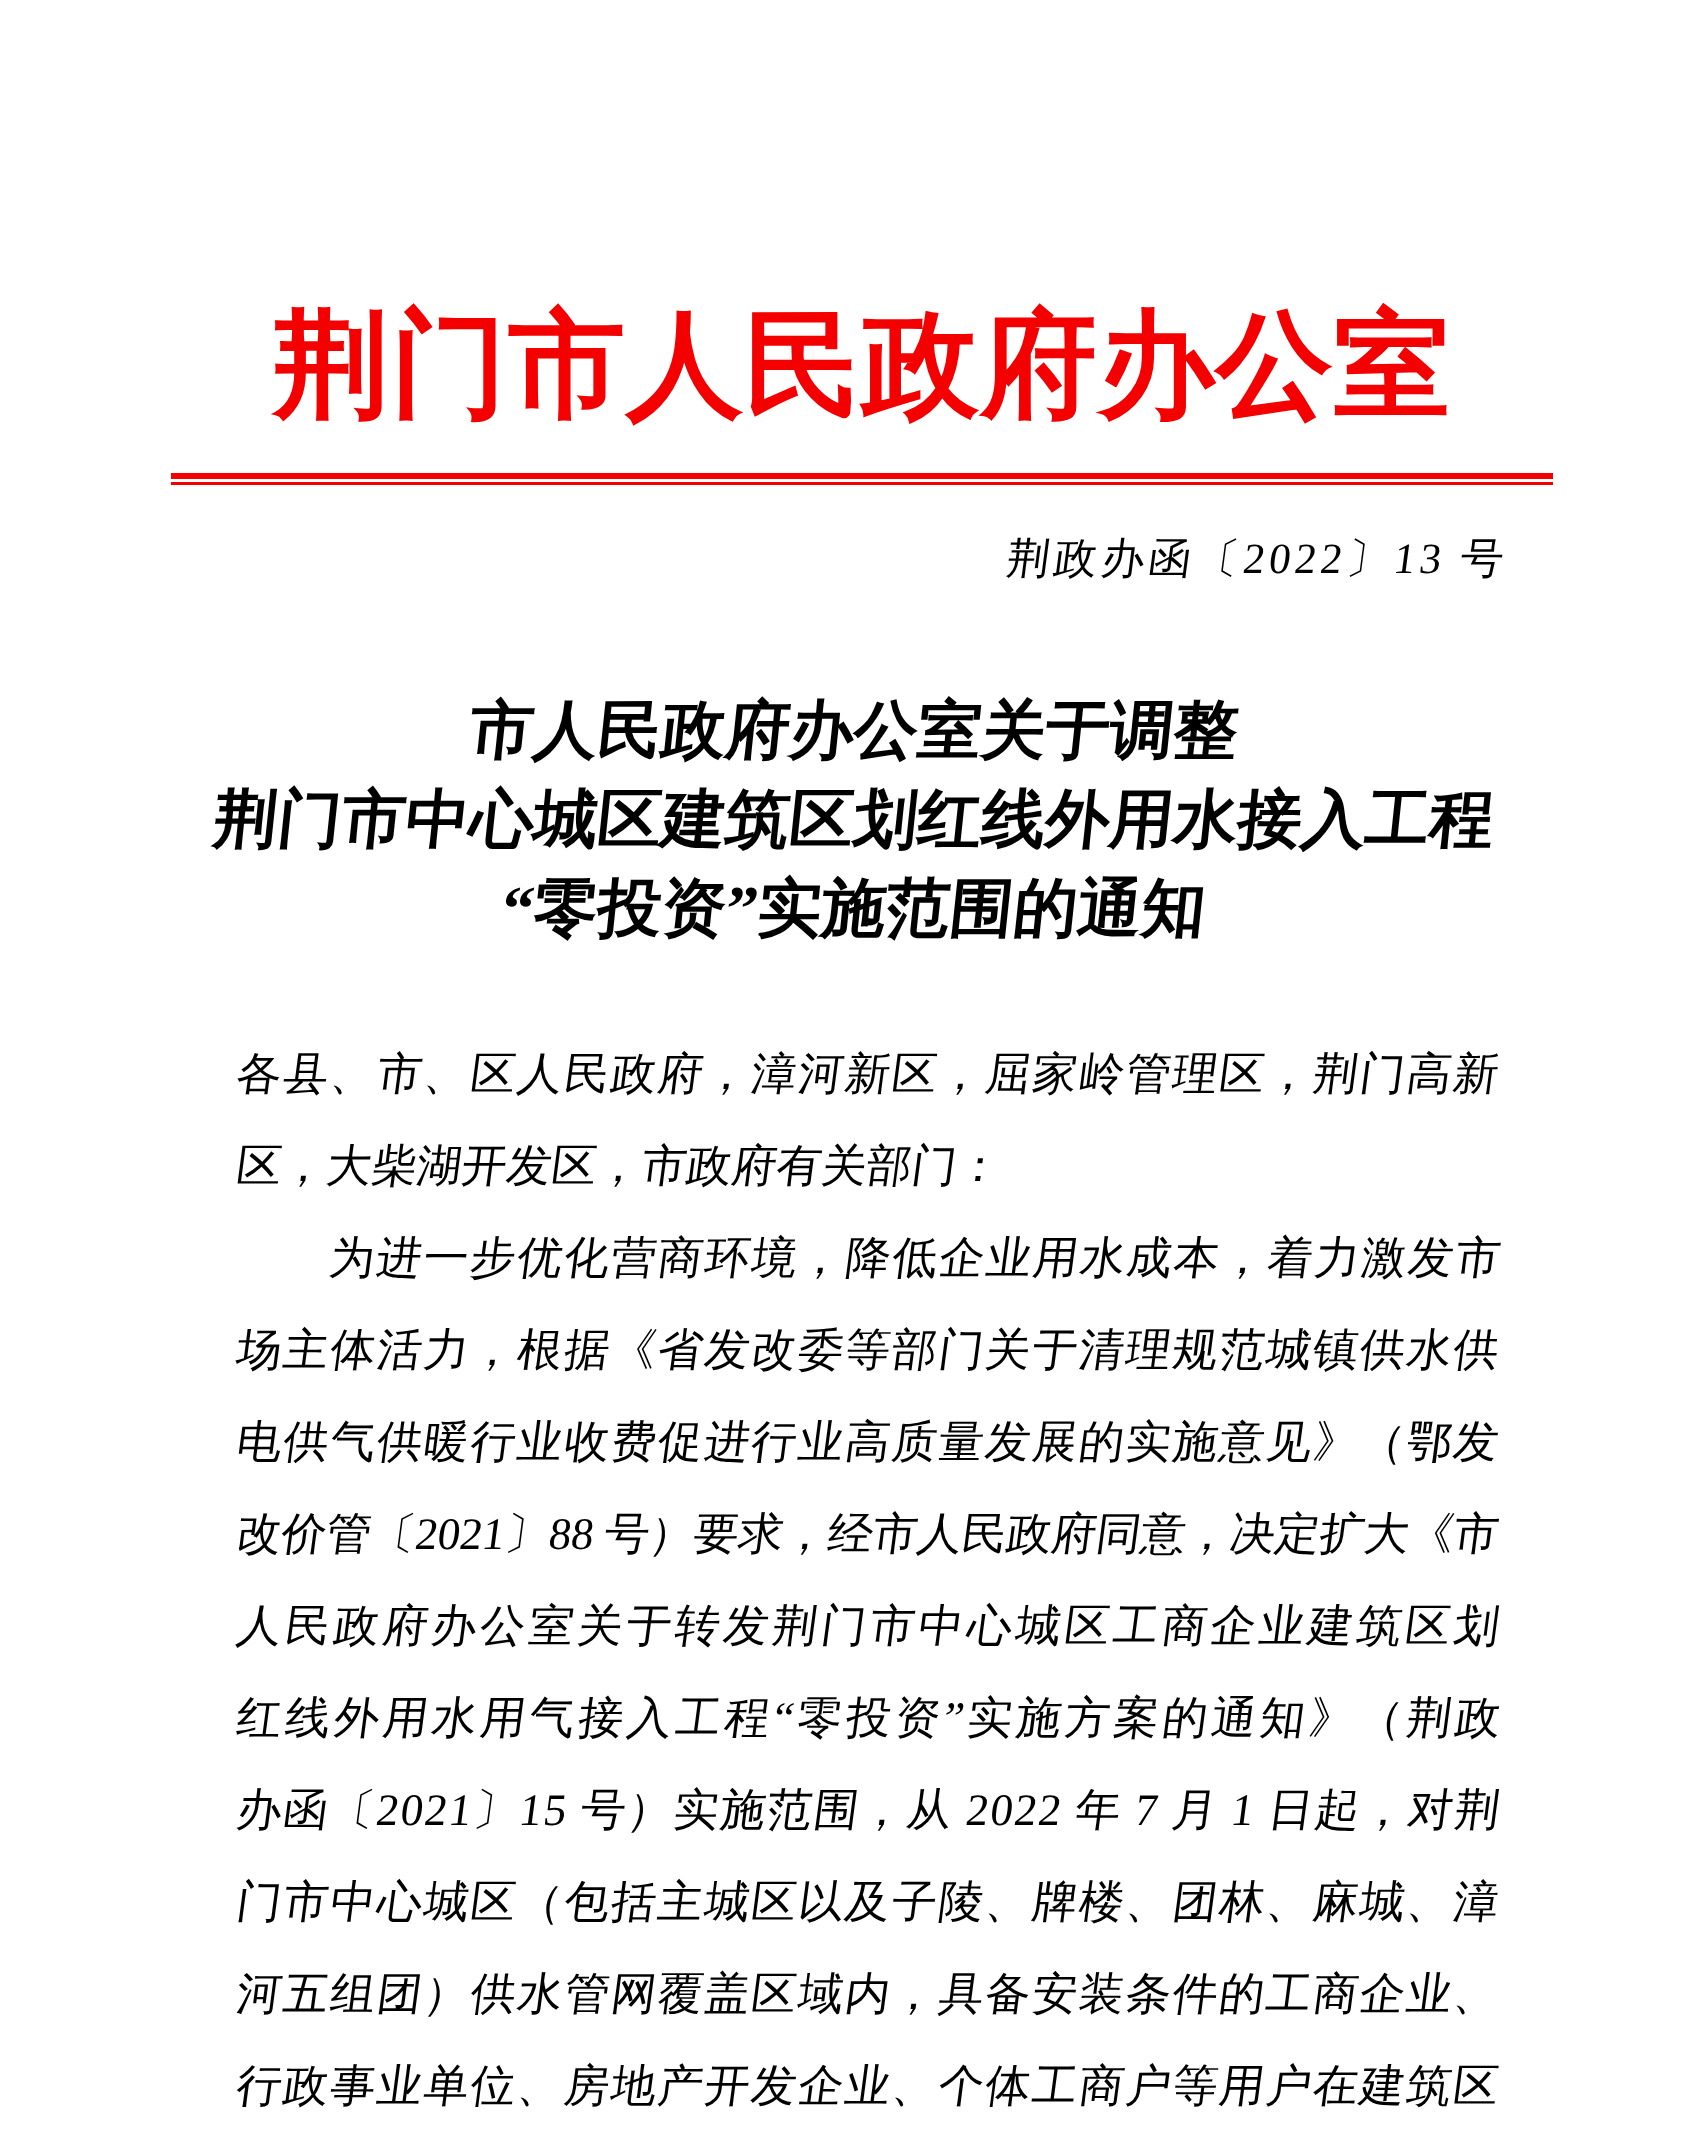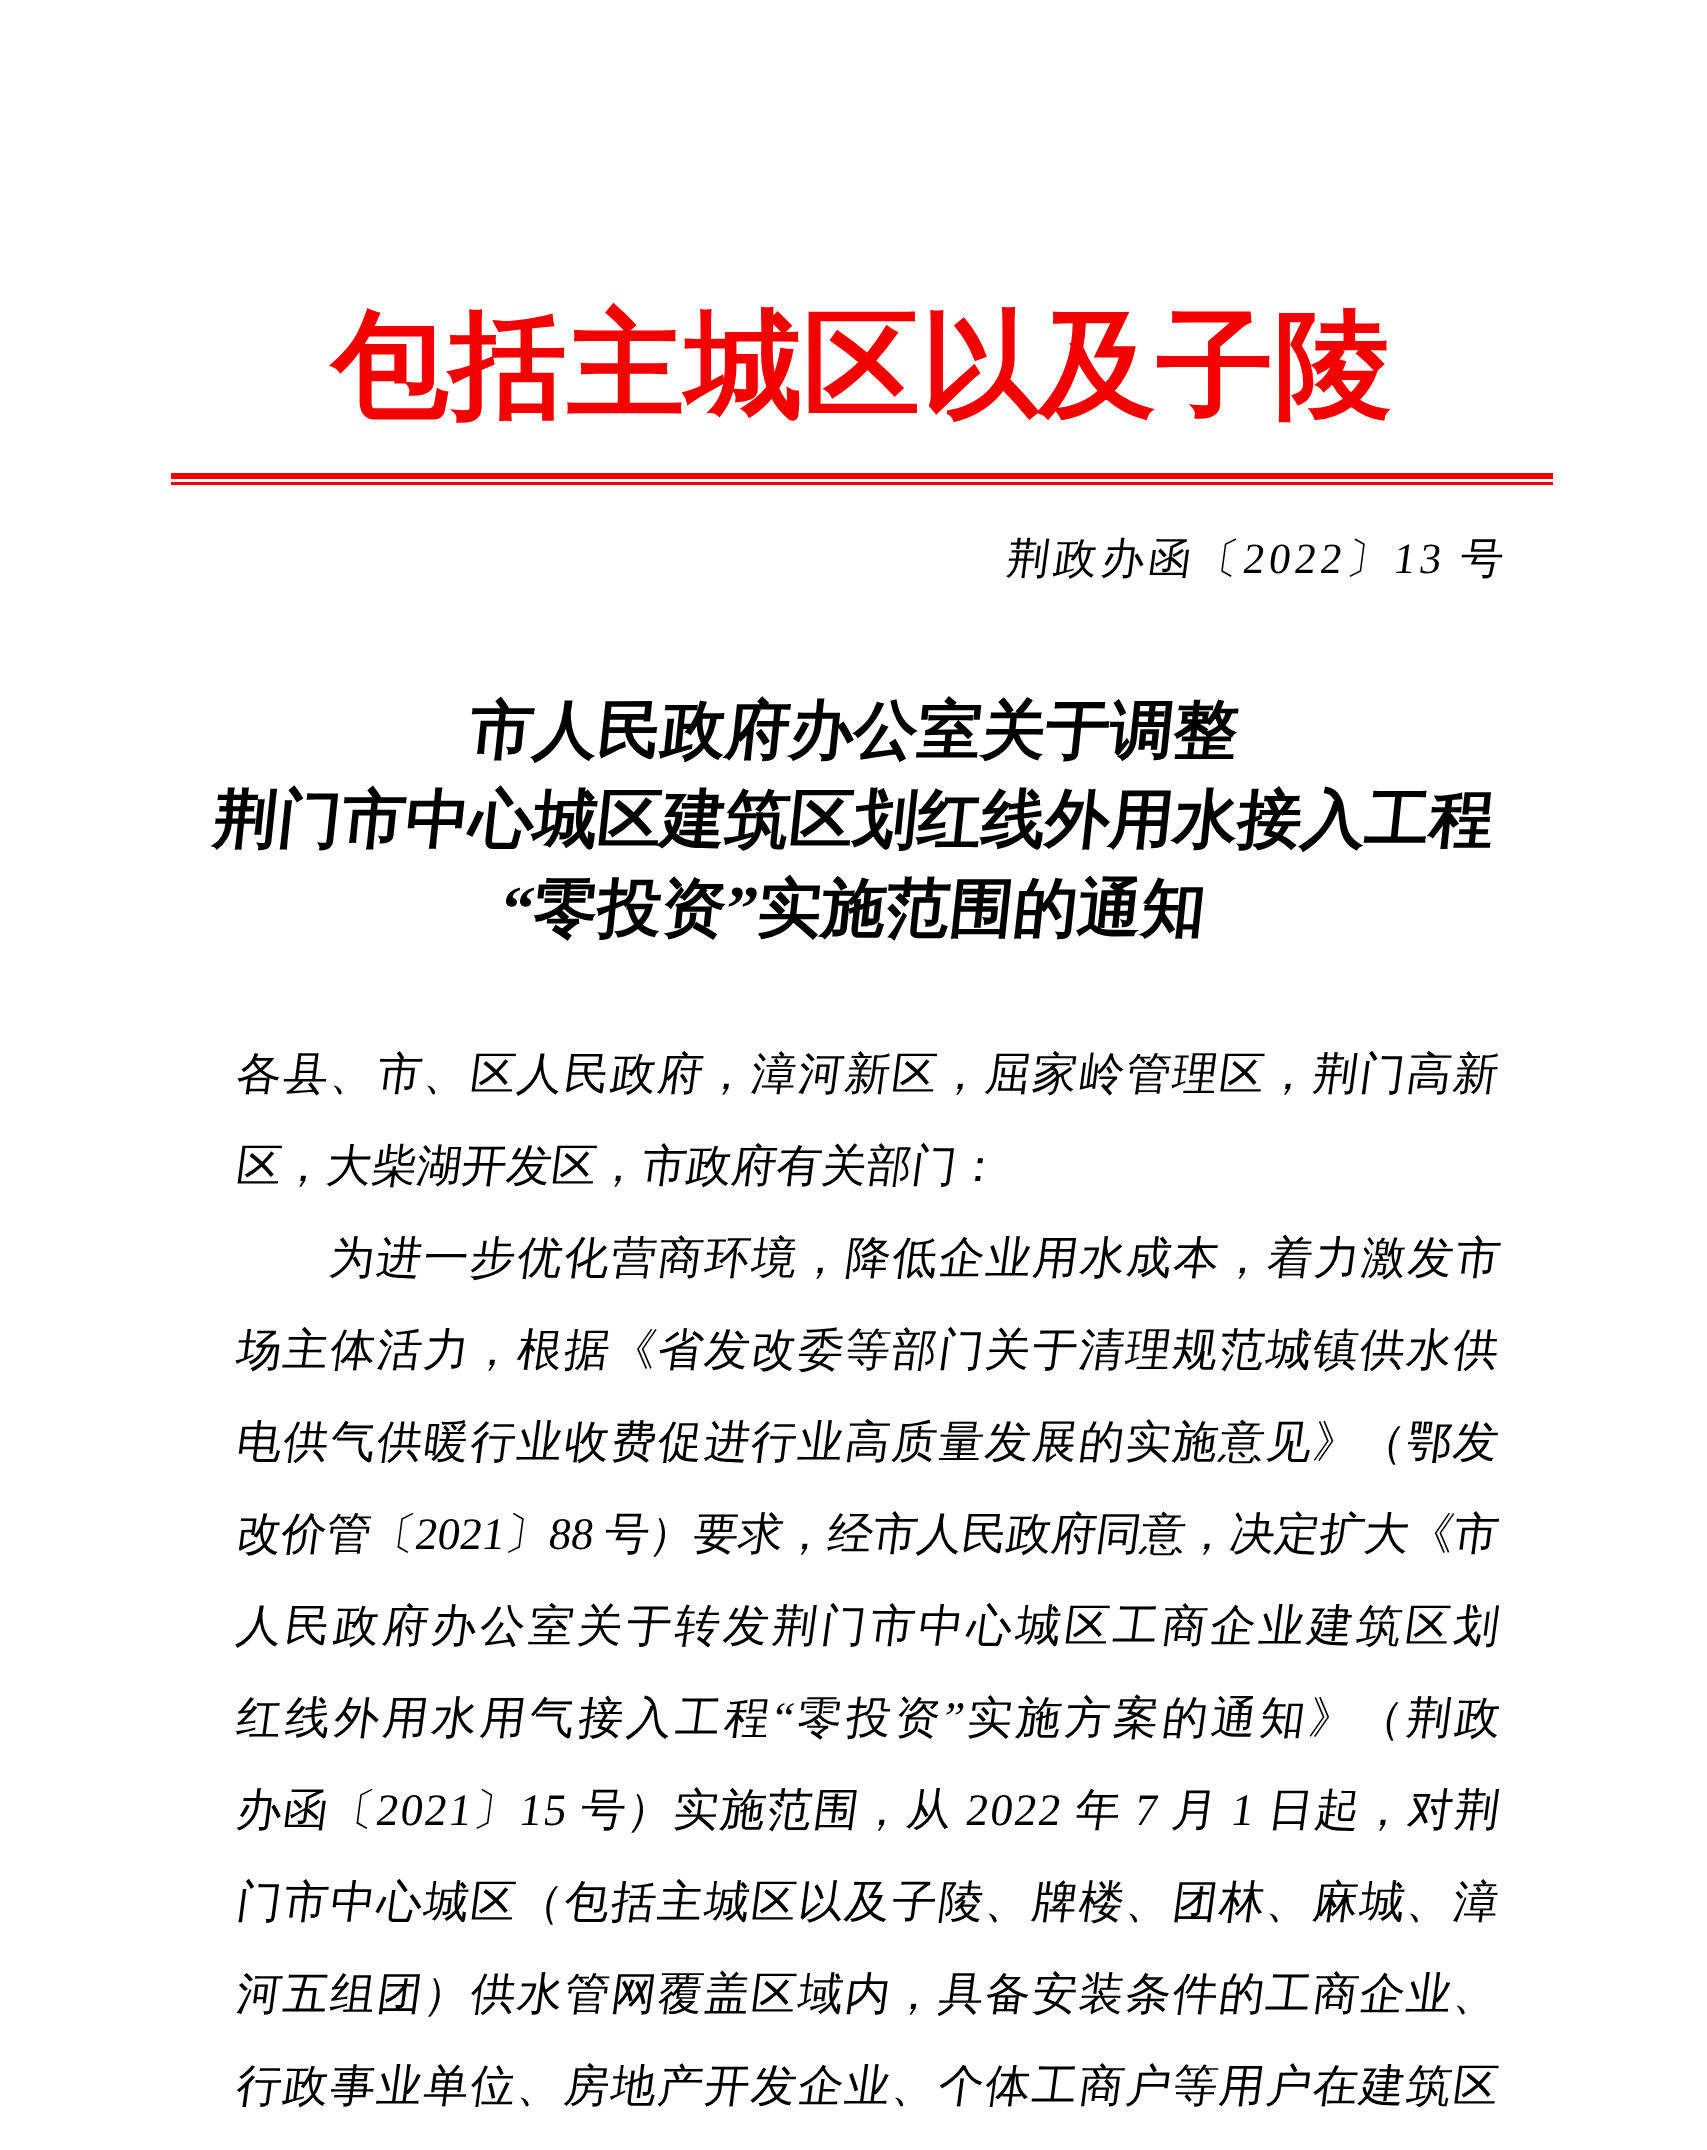--- a/index.html
+++ b/index.html
@@ -57,21 +57,21 @@
     white-space:nowrap;
     transform:skewX(-7.5deg);
   }
   .line.indent{padding-left:93px;}
 </style>
 </head>
 <body>
 
 <div class="page">
 
-  <div class="header-title">包括主城区以及子陵</div>
+  <div class="header-title">荆门市人民政府办公室</div>
 
   <div class="rule rule-top-thick"></div>
   <div class="rule rule-top-thin"></div>
 
   <div class="doc-number">荆政办函〔2022〕13 号</div>
 
   <div class="notice-title">
     <div class="t-line">市人民政府办公室关于调整</div>
     <div class="t-line">荆门市中心城区建筑区划红线外用水接入工程</div>
     <div class="t-line">“零投资”实施范围的通知</div>

